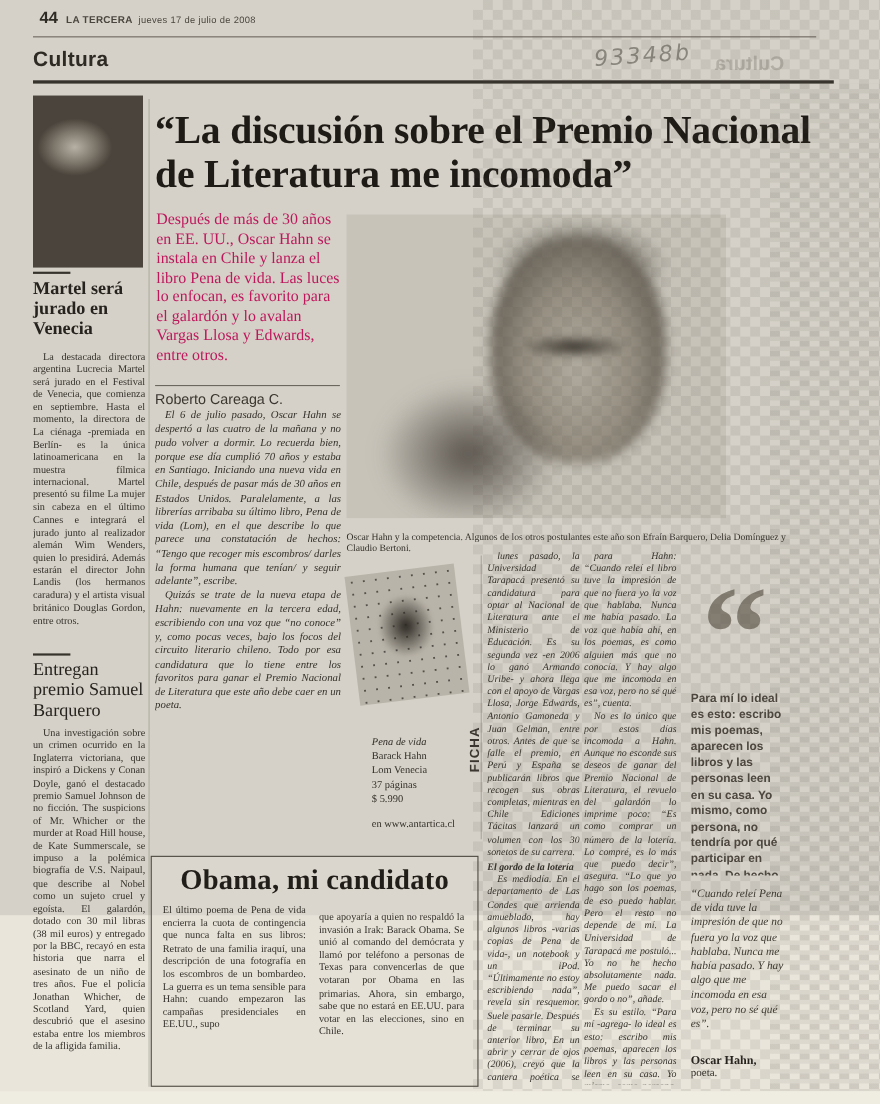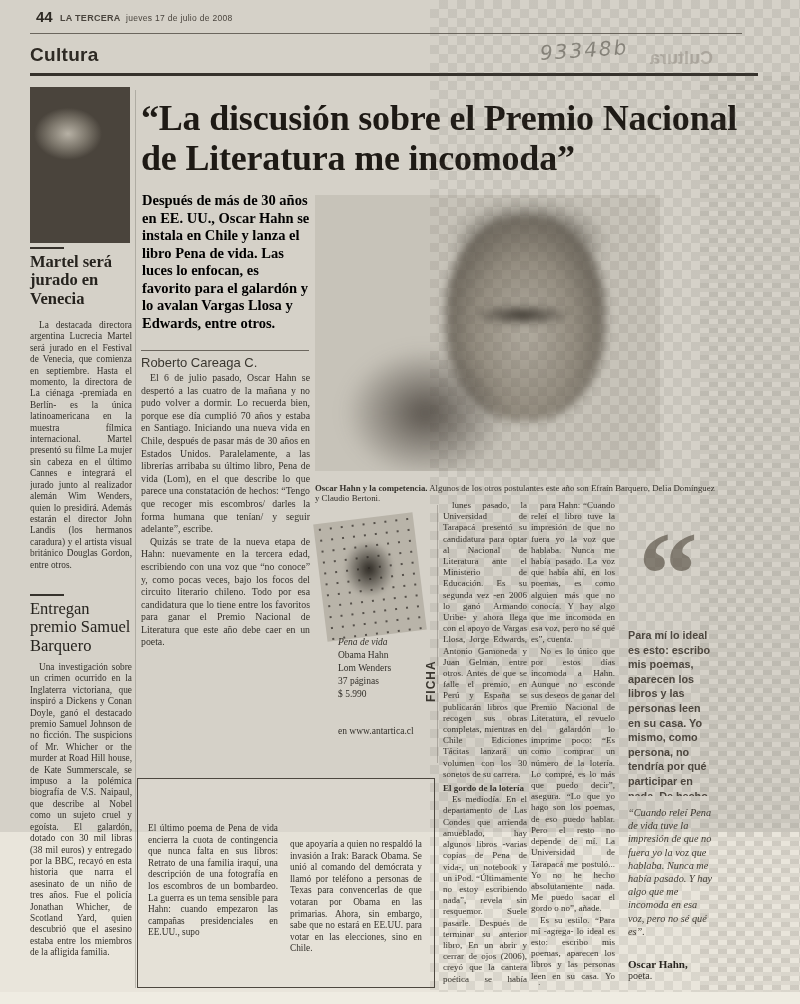--- a/index.html
+++ b/index.html
@@ -30,27 +30,27 @@
          transform:scaleX(-1);font-size:18px;}
   
   .sbtitle{font-size:16.5px;line-height:1.12;color:#26231e;font-weight:normal;}
   .sbbody{font-size:9.3px;line-height:11.4px;text-align:justify;color:#33302a;}
   .sbbody p{margin:0;text-indent:9px;}
   .sbphoto{background:
       radial-gradient(ellipse 34px 26px at 38% 30%, #b7b1a5 0%, #7d776c 55%, #4a443c 100%),
       linear-gradient(180deg,#6e675d 0%, #3c362f 45%, #221e19 100%);}
   
   .headline{font-size:36px;line-height:40px;color:#1e1a15;font-weight:600;letter-spacing:-.2px;}
-  .lead{font-size:14.5px;line-height:17.5px;color:#000000;font-weight:700;}
+  .lead{font-size:14.5px;line-height:17.5px;color:#be185d;font-weight:400;}
   .byline{font-family:"Liberation Sans",sans-serif;font-weight:normal;font-size:13px;color:#3a362f;}
-  .body{font-size:9.8px;line-height:12.6px;text-align:justify;color:#33302a;overflow:hidden;}
+  .body{font-size:9.8px;line-height:12.6px;text-align:justify;color:#33302a;overflow:hidden;font-style:italic;}
   .body p{margin:0;text-indent:9px;}
   .subhead{font-weight:bold;text-indent:0 !important;margin-top:3px !important;}
   .caption{font-size:8.8px;color:#33302a;}
-  .caption b{font-weight:bold;}
+  .caption b{font-weight:normal;}
   
   .photo{background:#c7c3b9;overflow:hidden;}
   .photo .face{position:absolute;left:38%;top:8%;width:46%;height:74%;border-radius:46%;
       background:radial-gradient(ellipse at 50% 58%, #b2aca0 0%, #948d80 45%, #6a645a 75%, rgba(90,84,75,0) 100%);
       filter:blur(5px);}
   .photo .hair{position:absolute;left:40%;top:2%;width:44%;height:30%;border-radius:50%;
       background:radial-gradient(ellipse, #3e3930 0%, rgba(62,57,48,0) 75%);filter:blur(6px);}
   .photo .shadow{position:absolute;left:8%;top:55%;width:48%;height:48%;
       background:radial-gradient(ellipse, #57514a 0%, rgba(87,81,74,0) 70%);filter:blur(8px);}
   .photo .glasses{position:absolute;left:47%;top:40%;width:26%;height:7%;border-radius:40%;
@@ -126,27 +126,27 @@
     <div class="glasses"></div>
     <div class="shadow"></div>
   </div>
   <div class="abs caption" style="left:315px;top:483px;width:400px;">
     <b>Oscar Hahn y la competencia.</b><span> Algunos de los otros postulantes este año son Efraín Barquero, Delia Domínguez y Claudio Bertoni.</span>
   </div>
 
   <div class="abs bookcover" style="left:320px;top:518px;width:100px;height:118px;">
     <div class="blob"></div>
   </div>
-  <div class="abs ficha-text" style="left:338px;top:636px;width:95px;">
+  <div class="abs ficha-text" style="left:338px;top:669px;width:95px;">
     <div class="t">Pena de vida</div>
-    <div>Obama Hahn</div>
-    <div>Lom Wenders</div>
+    <div>Barack Hahn</div>
+    <div>Lom Venecia</div>
     <div>37 páginas</div>
     <div>$ 5.990</div>
-    <div style="margin-top:24px">en www.antartica.cl</div>
+    <div style="margin-top:10px">en www.antartica.cl</div>
   </div>
   <div class="abs ficha-label" style="left:424px;top:702px;">FICHA</div>
   <div class="abs hair" style="left:437px;top:505px;width:1px;height:258px;opacity:.4;"></div>
 
   <div class="abs body" style="left:443px;top:500px;width:84px;height:486px;font-size:9px;line-height:11.2px;">
     <p>lunes pasado, la Universidad de Tarapacá presentó su candidatura para optar al Nacional de Literatura ante el Ministerio de Educación. Es su segunda vez -en 2006 lo ganó Armando Uribe- y ahora llega con el apoyo de Vargas Llosa, Jorge Edwards, Antonio Gamoneda y Juan Gelman, entre otros. Antes de que se falle el premio, en Perú y España se publicarán libros que recogen sus obras completas, mientras en Chile Ediciones Tácitas lanzará un volumen con los 30 sonetos de su carrera.</p>
     <p class="subhead">El gordo de la lotería</p>
     <p>Es mediodía. En el departamento de Las Condes que arrienda amueblado, hay algunos libros -varias copias de Pena de vida-, un notebook y un iPod. “Últimamente no estoy escribiendo nada”, revela sin resquemor. Suele pasarle. Después de terminar su anterior libro, En un abrir y cerrar de ojos (2006), creyó que la cantera poética se había agotado. Al menos un par de años. “Sucede que unos meses después empezaron a salir otros poemas. Y de repente se formó este nuevo libro”, cuenta.</p>
 
   </div>
@@ -159,21 +159,22 @@
 
   <div class="abs bigquote" style="left:638px;top:530px;">“</div>
   <div class="abs pq1" style="left:628px;top:628px;width:86px;height:168px;">Para mí lo ideal es esto: escribo mis poemas, aparecen los libros y las personas leen en su casa. Yo mismo, como persona, no tendría por qué participar en nada. De hecho, no me gusta hacer lecturas públicas.</div>
   <div class="abs pq2" style="left:628px;top:806px;width:86px;height:140px;">“Cuando releí Pena de vida tuve la impresión de que no fuera yo la voz que hablaba. Nunca me había pasado. Y hay algo que me incomoda en esa voz, pero no sé qué es”.</div>
   <div class="abs" style="left:628px;top:958px;">
     <div class="sig-name">Oscar Hahn,</div>
     <div class="sig-role">poeta.</div>
   </div>
 
   <div class="abs obox" style="left:137px;top:778px;width:296px;height:208px;">
+    <div class="abs obox-title" style="left:0;top:6px;width:100%;">Obama, mi candidato</div>
     <div class="abs obox-body" style="left:10px;top:44px;width:130px;height:156px;">El último poema de Pena de vida encierra la cuota de contingencia que nunca falta en sus libros: Retrato de una familia iraquí, una descripción de una fotografía en los escombros de un bombardeo. La guerra es un tema sensible para Hahn: cuando empezaron las campañas presidenciales en EE.UU., supo</div>
-    <div class="abs obox-body" style="left:152px;top:60px;width:132px;height:156px;">que apoyaría a quien no respaldó la invasión a Irak: Barack Obama. Se unió al comando del demócrata y llamó por teléfono a personas de Texas para convencerlas de que votaran por Obama en las primarias. Ahora, sin embargo, sabe que no estará en EE.UU. para votar en las elecciones, sino en Chile.</div>
+    <div class="abs obox-body" style="left:152px;top:50px;width:132px;height:156px;">que apoyaría a quien no respaldó la invasión a Irak: Barack Obama. Se unió al comando del demócrata y llamó por teléfono a personas de Texas para convencerlas de que votaran por Obama en las primarias. Ahora, sin embargo, sabe que no estará en EE.UU. para votar en las elecciones, sino en Chile.</div>
   </div>
 
   <div class="abs moire" style="left:430px;top:0;width:370px;height:992px;"></div>
   <div class="abs moire" style="left:700px;top:76px;width:100px;height:916px;opacity:.8;"></div>
 </div>
 
 <div class="bottomstrip"></div>
 
 </body></html>

